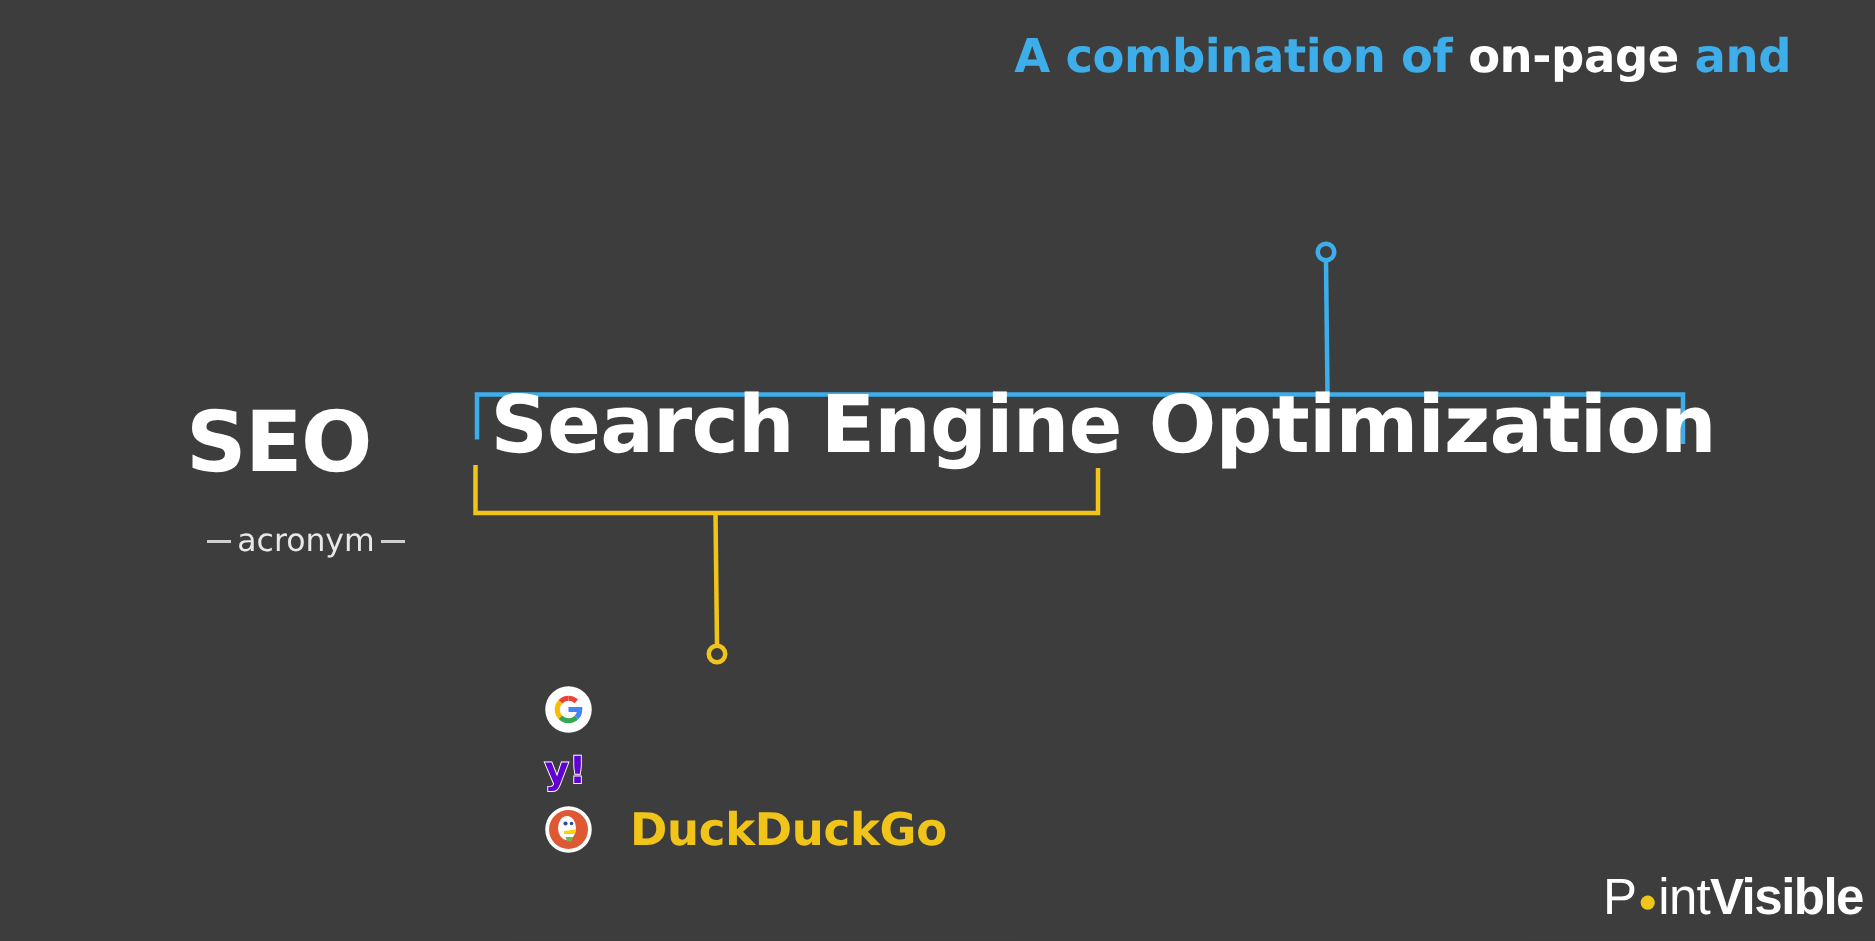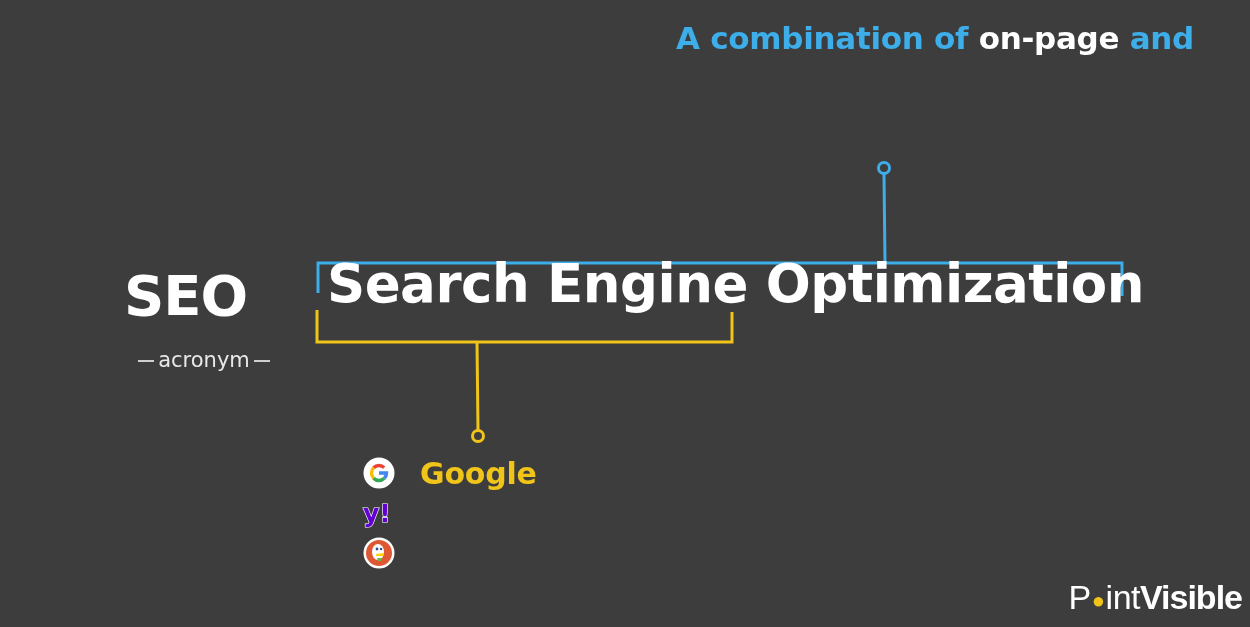--- a/index.html
+++ b/index.html
@@ -93,41 +93,41 @@
     <span class="ico">
       <svg width="32" height="32" viewBox="0 0 32 32">
         <circle cx="16" cy="16" r="15.5" fill="#ffffff"></circle>
         <path d="M16 8.5 A7.5 7.5 0 0 1 21.2 10.6" stroke="#ea4335" stroke-width="3.4" fill="none"></path>
         <path d="M10.6 10.8 A7.5 7.5 0 0 1 16 8.5" stroke="#ea4335" stroke-width="3.4" fill="none"></path>
         <path d="M10.6 10.8 A7.5 7.5 0 0 0 10.6 21.2" stroke="#fbbc05" stroke-width="3.4" fill="none"></path>
         <path d="M10.6 21.2 A7.5 7.5 0 0 0 21.3 21.3" stroke="#34a853" stroke-width="3.4" fill="none"></path>
         <path d="M21.3 21.3 A7.5 7.5 0 0 0 23.5 16 L16 16" stroke="#4285f4" stroke-width="3.4" fill="none"></path>
       </svg>
     </span>
-    <span class="name">Google</span>
   </div>
   <div class="engine">
     <span class="ico">
       <svg width="34" height="30" viewBox="0 0 34 30">
         <text x="1" y="24" font-family="DejaVu Sans, sans-serif" font-weight="bold" font-size="25" fill="#6001d2" stroke="#ffffff" stroke-width="1.2" paint-order="stroke">y!</text>
       </svg>
     </span>
   </div>
   <div class="engine">
     <span class="ico">
       <svg width="32" height="32" viewBox="0 0 32 32">
         <circle cx="16" cy="16" r="15.5" fill="#ffffff"></circle>
         <circle cx="16" cy="16" r="13" fill="#de5833"></circle>
         <ellipse cx="15" cy="15" rx="6" ry="8" fill="#ffffff"></ellipse>
         <circle cx="14" cy="12" r="1.4" fill="#2d4f8e"></circle>
         <circle cx="18" cy="12" r="1.2" fill="#2d4f8e"></circle>
         <path d="M13 17 L21 16 L20 19 L13 19 Z" fill="#fdd20a"></path>
         <path d="M14 21 L19 21 L18 24 L15 24 Z" fill="#67bd47"></path>
       </svg>
     </span>
+    <span class="name">DuckDuckGo</span>
   </div>
 </div>
 
 <div class="abs logo">
   <span class="thin">P</span><span class="thin o-dot">●</span><span class="thin">int</span><span class="bold">Visible</span>
 </div>
 
 <style>
   
   .logo .o-dot { font-size:22px; vertical-align:1px; margin:0 1px; }

